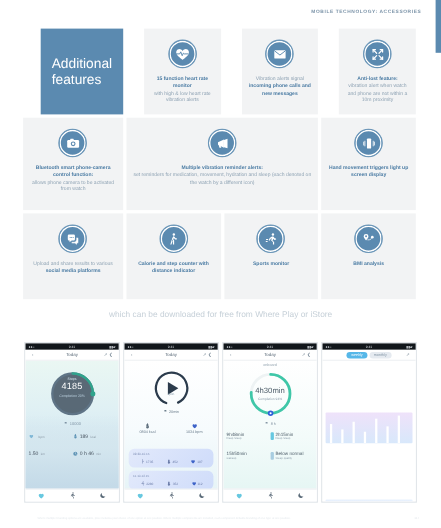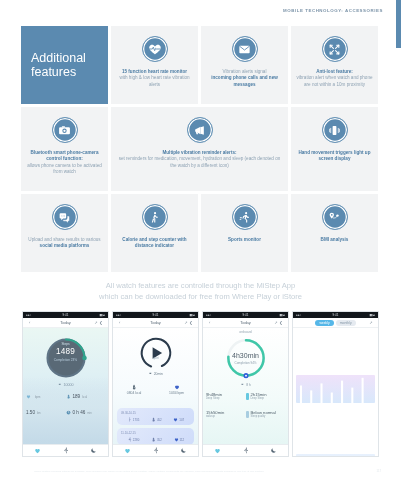--- a/index.html
+++ b/index.html
@@ -34,21 +34,21 @@
     gap:3px;
   }
   .cell{
     background:#f2f3f4;
     display:flex;flex-direction:column;
     align-items:center;justify-content:flex-start;
     padding:6px 5px 7px;
     box-sizing:border-box;
     text-align:center;
   }
-  .cell.r1{min-height:78px;}
+  .cell.r1{min-height:78px;margin-left:16px;}
   .cell.r2{min-height:84px;}
   .cell.r3{min-height:78px;}
   .cell.span2{grid-column:span 2;}
   .cell.title{
     background:#5b8ab0;
     justify-content:center;align-items:flex-start;
     padding:8px 10px;
   }
   .title-text{
     color:#ffffff;
@@ -366,21 +366,20 @@
           </svg>
       </div>
       <div class="caption">
         <span class="bold">BMI analysis</span>
       </div>
     </div>
 
   </div>
 
   <div class="app-note">
-    <div>All watch features are controlled through the MiStep App</div>
     <div>which can be downloaded for free from Where Play or iStore</div>
   </div>
 
   <div class="phones">
 
     <div class="phone">
       <div class="status">
           <span>●●○</span>
           <span>9:41</span>
           <span>▮▮▰</span>
@@ -392,21 +391,21 @@
       </div>
       <div class="screen-body">
         <div class="p1-bg"></div>
         <svg class="ring-main" viewBox="0 0 100 100">
           <circle cx="50" cy="50" r="44" fill="#3a4a5a" fill-opacity="0.82"></circle>
           <circle cx="50" cy="50" r="44" fill="none" stroke="#5f7486" stroke-width="5"></circle>
           <circle cx="50" cy="50" r="44" fill="none" stroke="#2fa38c" stroke-width="5" stroke-linecap="round" stroke-dasharray="64 212" transform="rotate(-90 50 50)"></circle>
           <circle cx="94" cy="50" r="5.5" fill="#2fa38c"></circle>
         </svg>
         <div class="steps-lbl-top">Steps</div>
-        <div class="steps-num">1489</div>
+        <div class="steps-num">4185</div>
         <div class="steps-lbl-bot">Completion 23%</div>
         <div class="goal-row">
           <svg width="4" height="4" viewBox="0 0 24 24">
               <path d="M5 3v18M5 4h12l-2.5 4L17 12H5z" fill="#7e93a4"></path>
             </svg>
           <span>10000</span>
         </div>
         <div class="stat-grid">
           <div class="stat">
             <svg width="5" height="5" viewBox="0 0 24 24">

